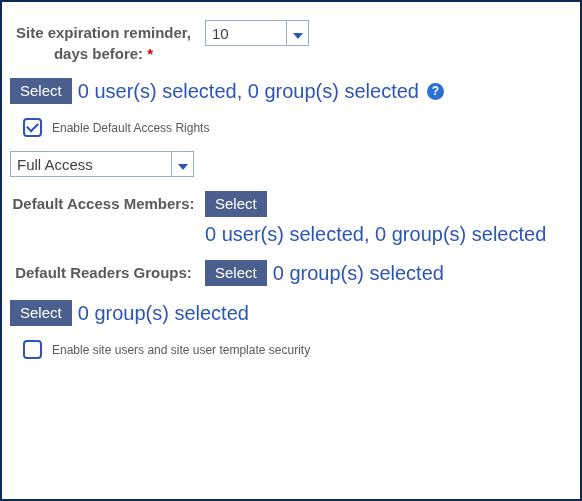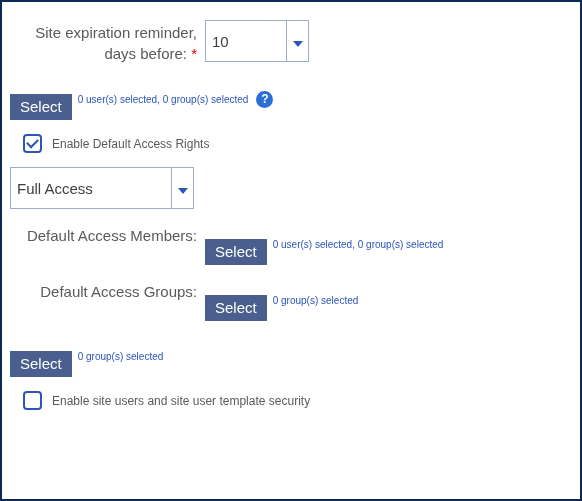--- a/index.html
+++ b/index.html
@@ -14,39 +14,40 @@
       padding: 18px 14px 14px 8px;
     }
     .row {
       display: flex;
       align-items: flex-start;
       margin-bottom: 14px;
     }
     .label-col {
       width: 195px;
       min-width: 195px;
-      text-align: right;
+      text-align: center;
       padding-right: 8px;
       line-height: 1.4;
       padding-top: 2px;
+      font-weight: bold;
     }
     .control-col {
       flex: 1;
       display: flex;
       align-items: center;
       gap: 6px;
       flex-wrap: wrap;
     }
     .req { color: #d00; }
     
     .combo {
       display: flex;
       align-items: stretch;
       border: 1px solid #9aaecb;
-      height: 42px;
+      height: 26px;
       background: #fff;
     }
     .combo-input {
       border: none;
       outline: none;
       padding: 0 6px;
       font-size: 15px;
       color: #404040;
       width: 80px;
     }
@@ -64,25 +65,24 @@
     
     .btn-select {
       background: #4a5f8d;
       color: #fff;
       border: none;
       padding: 4px 10px 5px 10px;
       font-size: 15px;
       font-family: inherit;
       cursor: pointer;
       height: 26px;
-      margin-top: 16px;
     }
     .link-text {
       color: #2b55b7;
-      font-size: 10px;
+      font-size: 20px;
       cursor: pointer;
     }
     .help-icon {
       display: inline-flex;
       width: 17px;
       height: 17px;
       border-radius: 50%;
       background: #2b6fd6;
       color: #fff;
       align-items: center;
@@ -178,21 +178,21 @@
     <span>Default Access Members:</span>
   </div>
   <div class="control-col">
     <button class="btn-select">Select</button>
     <span class="link-text">0 user(s) selected, 0 group(s) selected</span>
   </div>
 </div>
 
 <div class="row">
   <div class="label-col">
-    <span>Default Access Groups:</span>
+    <span>Default Readers Groups:</span>
   </div>
   <div class="control-col">
     <button class="btn-select">Select</button>
     <span class="link-text">0 group(s) selected</span>
   </div>
 </div>
 
 <div class="row">
   <div class="control-col">
     <button class="btn-select">Select</button>

